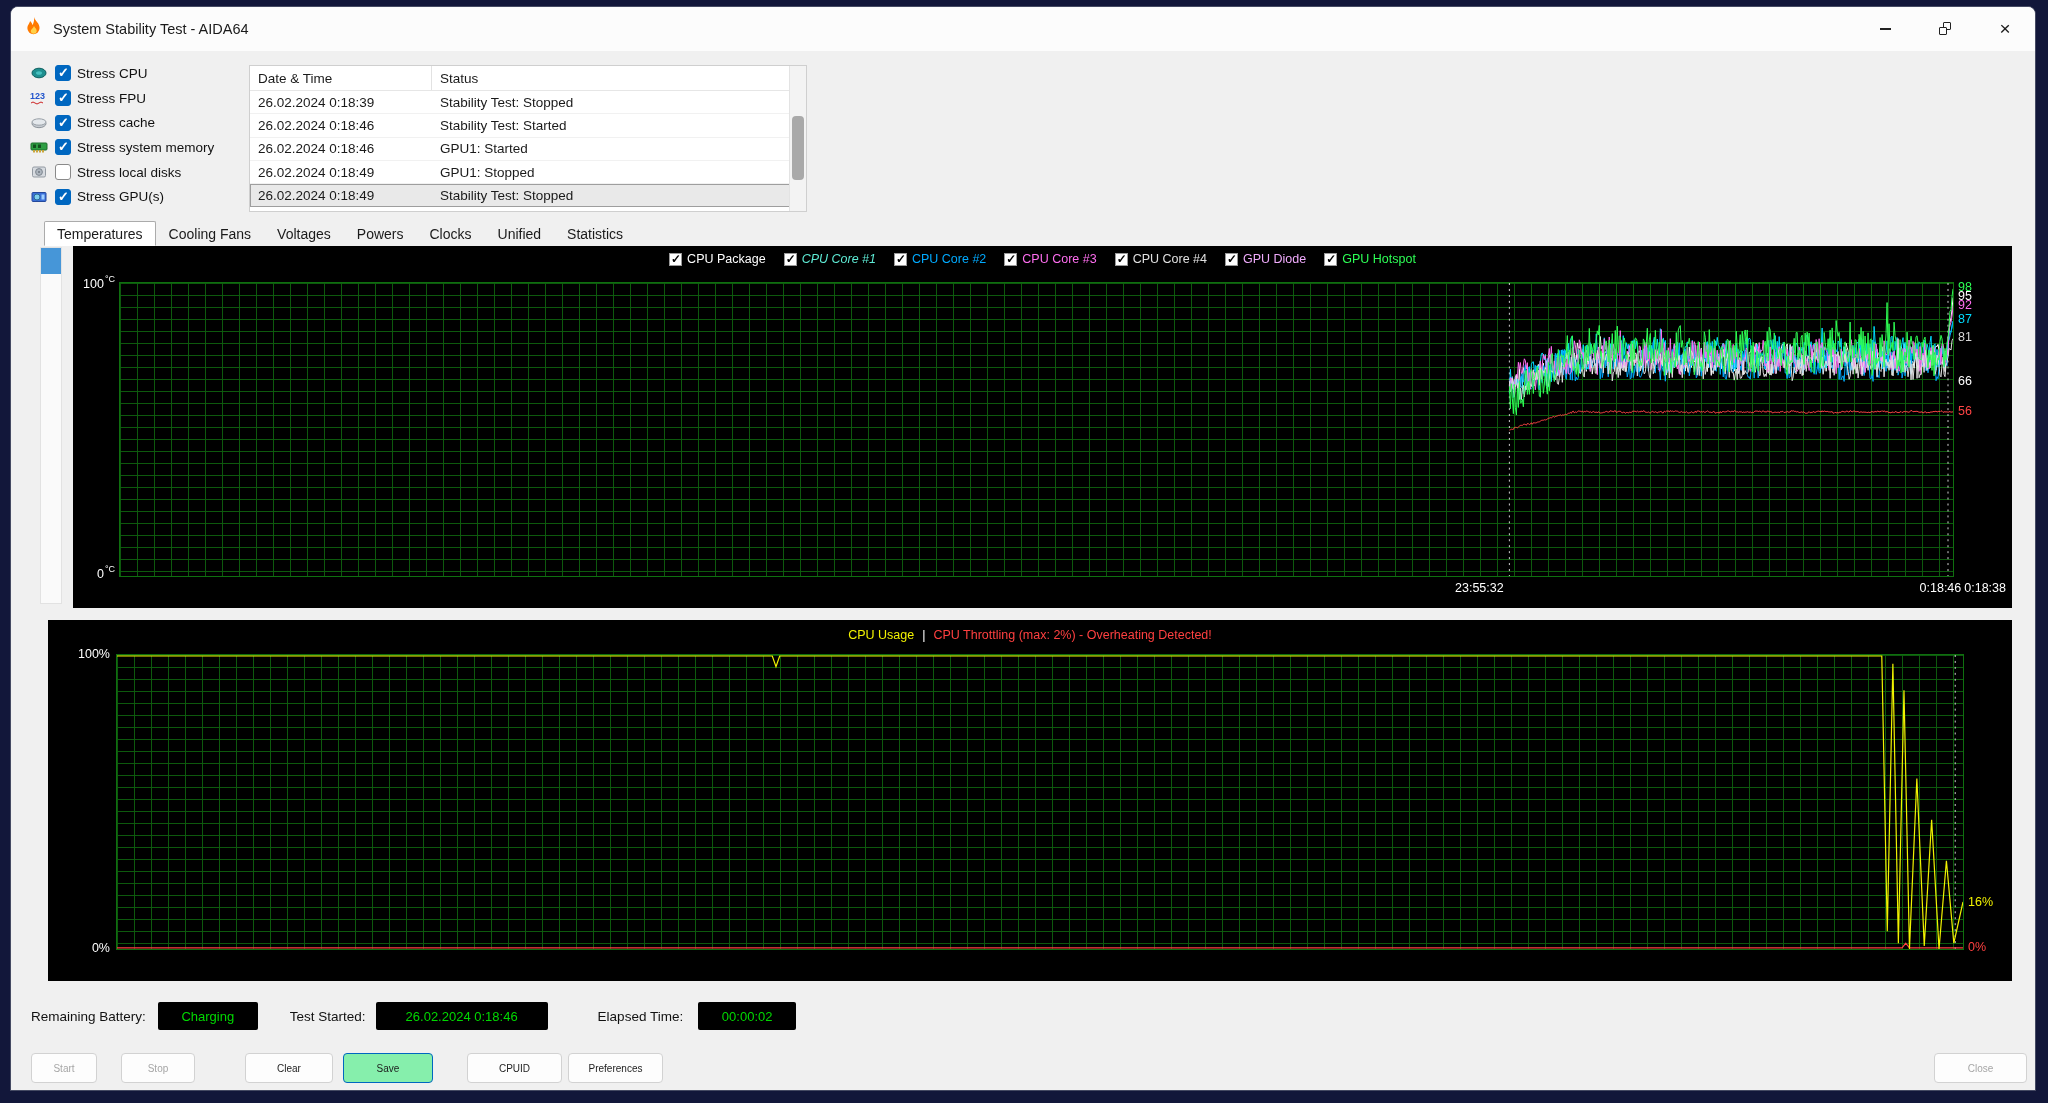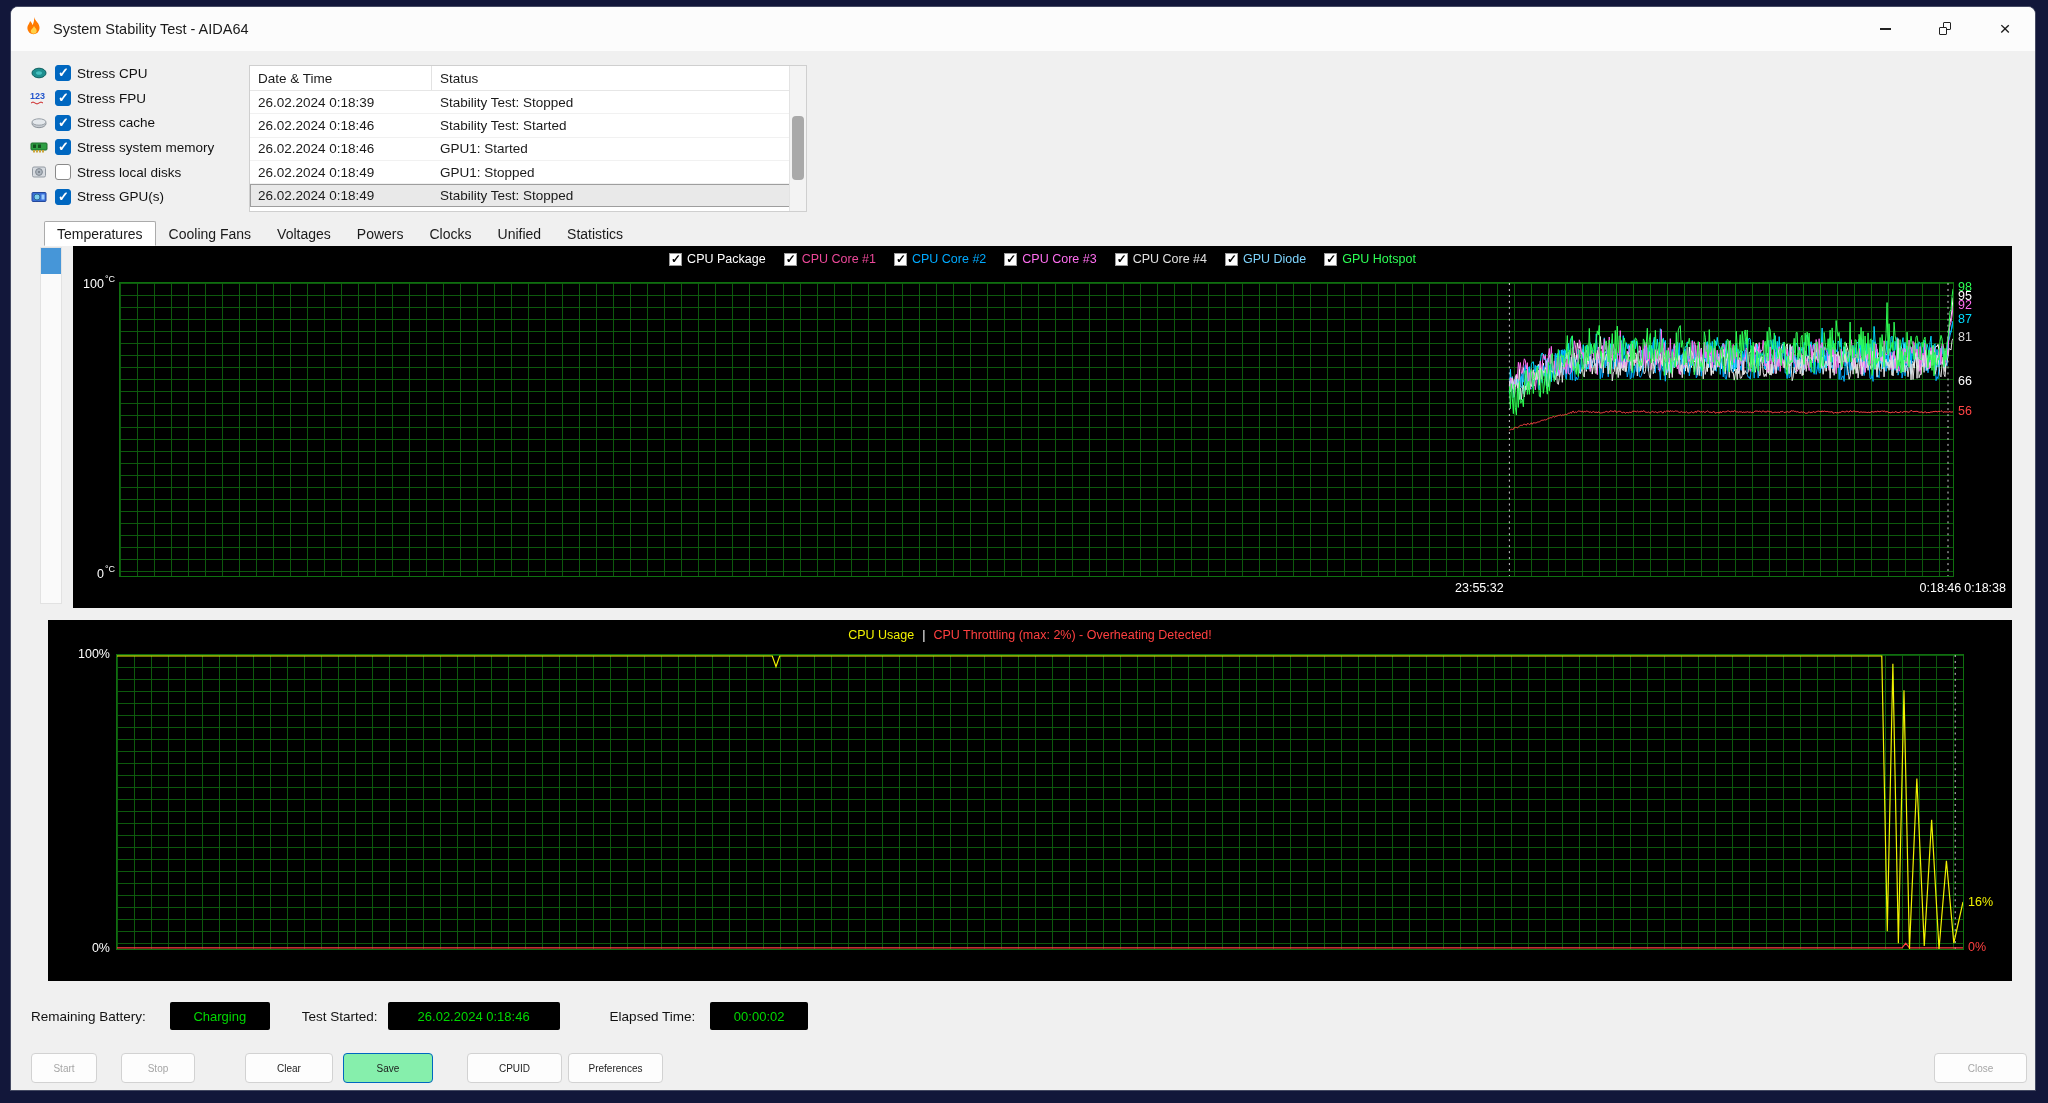--- a/index.html
+++ b/index.html
@@ -59,21 +59,21 @@
 .ylab-u{left:0;width:62px}
 .deg{font-size:9px;vertical-align:6px;margin-left:1px}
 .curvals{position:absolute;font-size:12.5px}
 .cur{position:absolute;left:0;white-space:nowrap}
 .xlab{position:absolute;color:#fff;font-size:12.5px;top:335px}
 .xlab-right{position:absolute;right:6px;top:335px;display:flex;gap:3px;color:#fff;font-size:12.5px}
 .usage-legend{position:absolute;left:0;right:0;top:8px;display:flex;justify-content:center;align-items:center;gap:8px;font-size:12.5px}
 
 .statusbar{position:absolute;left:20px;top:992px;height:34px;display:flex;align-items:center;font-size:13.5px;color:#111}
 .sbox{height:28px;background:#000;border-radius:2px;display:flex;align-items:center;justify-content:center;font-size:13px}
-.sb-battery{width:100px;margin-left:24px}
+.sb-battery{width:100px;margin-left:12px}
 .sb-started{width:172px;margin-left:10px}
 .sb-elapsed{width:98px;margin-left:15px}
 .sb-lbl-started{margin-left:32px}
 .sb-lbl-elapsed{margin-left:50px}
 
 .btn{position:absolute;top:1046px;height:30px;background:#fdfdfd;border:1px solid #d2d2d2;border-radius:4px;font-size:10px;color:#1c1c1c;display:flex;align-items:center;justify-content:center;cursor:default}
 .btn.disabled{color:#a6a6a6}
 .btn.default{background:#86efac;border:1.5px solid #0067c0}
 .btn-start{left:20px;width:66px}
 .btn-stop{left:110px;width:74px}
@@ -227,37 +227,37 @@
     </div>
 
   <div class="chart-panel temp-panel">
     <div class="legend">
       <span class="lg-item">
           <span class="lg-check checked"></span>
           <span style="color: rgb(255, 255, 255);">CPU Package</span>
         </span>
       <span class="lg-item">
           <span class="lg-check checked"></span>
-          <span style="color: #ec4899;">CPU Core #1</span>
+          <span style="color: #5eead4; font-style: italic;">CPU Core #1</span>
         </span>
       <span class="lg-item">
           <span class="lg-check checked"></span>
           <span style="color: rgb(0, 170, 255);">CPU Core #2</span>
         </span>
       <span class="lg-item">
           <span class="lg-check checked"></span>
           <span style="color: rgb(255, 110, 240);">CPU Core #3</span>
         </span>
       <span class="lg-item">
           <span class="lg-check checked"></span>
           <span style="color: rgb(224, 224, 224);">CPU Core #4</span>
         </span>
       <span class="lg-item">
           <span class="lg-check checked"></span>
-          <span style="color: #7dd3fc;">GPU Diode</span>
+          <span style="color: #f0abfc;">GPU Diode</span>
         </span>
       <span class="lg-item">
           <span class="lg-check checked"></span>
           <span style="color: rgb(45, 255, 85);">GPU Hotspot</span>
         </span>
     </div>
     <span class="ylab" style="top:28px"><span>100</span><span class="deg">°C</span></span>
     <span class="ylab" style="top:318px"><span>0</span><span class="deg">°C</span></span>
     <div class="plot temp-plot">
       <svg id="temp-svg" preserveAspectRatio="none" viewBox="0 0 1835 295">

